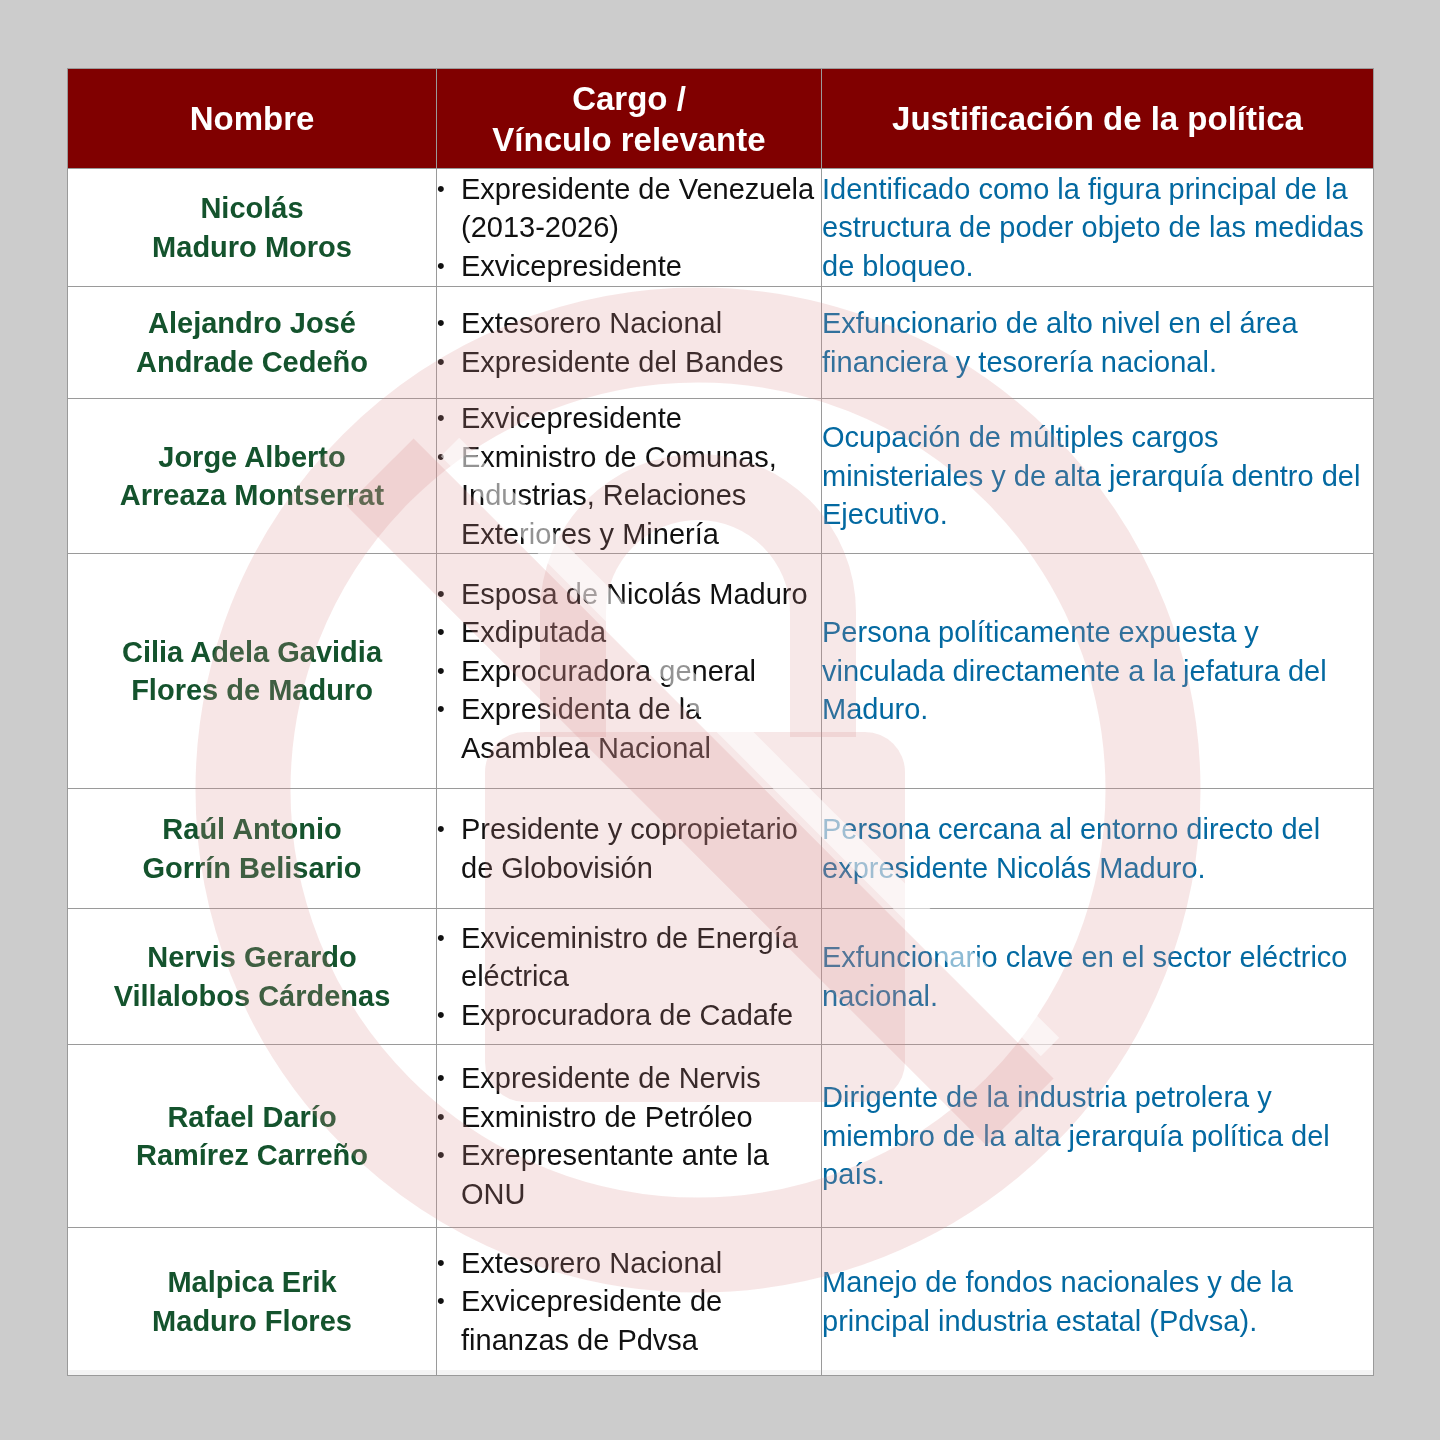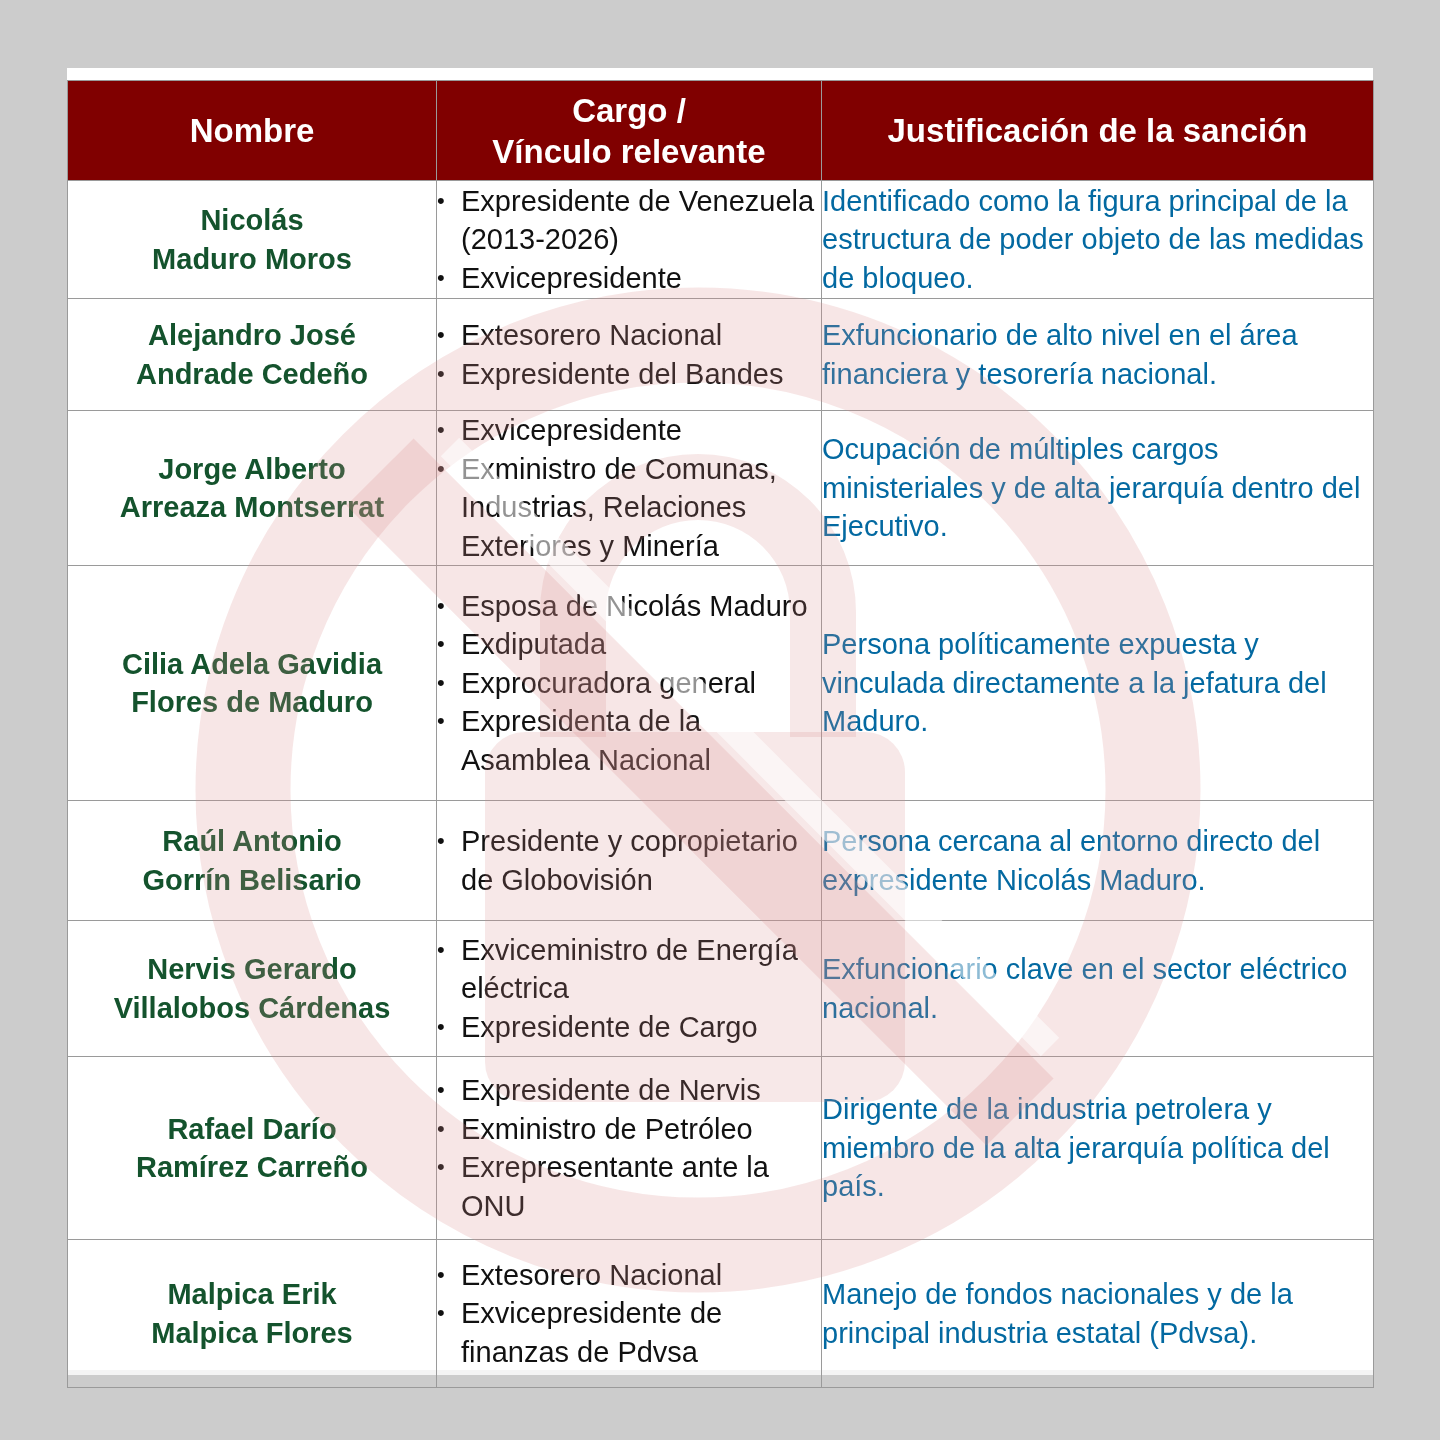--- a/index.html
+++ b/index.html
@@ -1,19 +1,19 @@
 <!DOCTYPE html>
 <html><head>
 <meta charset="utf-8">
 <style>
   html, body { margin:0; padding:0; }
   body { width:1440px; height:1440px; background:#cccccc; position:relative; overflow:hidden;
          font-family:"Liberation Sans", sans-serif; }
   .sheet { position:absolute; left:67px; top:68px; width:1306px; height:1306px; background:#ffffff; }
-  table.sanc { position:absolute; left:67px; top:80px; width:1306px; border-collapse:collapse; table-layout:fixed; z-index:1; }
+  table.sanc { position:absolute; left:67px; top:68px; width:1306px; border-collapse:collapse; table-layout:fixed; z-index:1; }
   table.sanc th, table.sanc td { border:1.5px solid #9a9a9a; padding:0; }
   table.sanc th { background:#800000; color:#ffffff; font-weight:bold; font-size:33px; line-height:41px; text-align:center; vertical-align:middle; height:99px; }
   td.name { text-align:center; font-weight:bold; font-size:29px; line-height:38.5px; color:#14532d; vertical-align:middle; }
   td.cargo { vertical-align:middle; padding-left:6px; padding-right:4px; font-size:29px; line-height:38.5px; color:#111;margin-left:32px; }
   td.just { vertical-align:middle; padding-left:6px; padding-right:6px; font-size:29px; line-height:38.5px; color:#0369a1; }
   ul.bullets { list-style:none; margin:0; padding:0; }
   ul.bullets li { position:relative; padding-left:24px; }
   ul.bullets li::before { content:"\2022"; position:absolute; left:0; top:0; font-size:22px; }
   .watermark { position:absolute; left:190px; top:282px; width:1016px; height:1016px; z-index:2; pointer-events:none; }
   .name-line { display:block; }
@@ -30,21 +30,21 @@
     <col style="width:385px">
     <col style="width:552px">
   </colgroup>
   <thead>
     <tr>
       <th><span>Nombre</span></th>
       <th>
         <span class="name-line">Cargo /</span>
         <span class="name-line">Vínculo relevante</span>
       </th>
-      <th><span>Justificación de la sanción</span></th>
+      <th><span>Justificación de la política</span></th>
     </tr>
   </thead>
   <tbody>
 
     <tr style="height:118px">
       <td class="name">
         <span class="name-line">Nicolás</span>
         <span class="name-line">Maduro Moros</span>
       </td>
       <td class="cargo">
@@ -114,21 +114,21 @@
     </tr>
 
     <tr style="height:136px">
       <td class="name">
         <span class="name-line">Nervis Gerardo</span>
         <span class="name-line">Villalobos Cárdenas</span>
       </td>
       <td class="cargo">
         <ul class="bullets">
           <li>Exviceministro de Energía eléctrica</li>
-          <li>Expresidente de Cargo</li>
+          <li>Exprocuradora de Cadafe</li>
         </ul>
       </td>
       <td class="just">Exfuncionario clave en el sector eléctrico nacional.</td>
     </tr>
 
     <tr style="height:183px">
       <td class="name">
         <span class="name-line">Rafael Darío</span>
         <span class="name-line">Ramírez Carreño</span>
       </td>
@@ -138,21 +138,21 @@
           <li>Exministro de Petróleo</li>
           <li>Exrepresentante ante la ONU</li>
         </ul>
       </td>
       <td class="just">Dirigente de la industria petrolera y miembro de la alta jerarquía política del país.</td>
     </tr>
 
     <tr style="height:148px">
       <td class="name">
         <span class="name-line">Malpica Erik</span>
-        <span class="name-line">Malpica Flores</span>
+        <span class="name-line">Maduro Flores</span>
       </td>
       <td class="cargo">
         <ul class="bullets">
           <li>Extesorero Nacional</li>
           <li>Exvicepresidente de finanzas de Pdvsa</li>
         </ul>
       </td>
       <td class="just">Manejo de fondos nacionales y de la principal industria estatal (Pdvsa).</td>
     </tr>
   </tbody>

